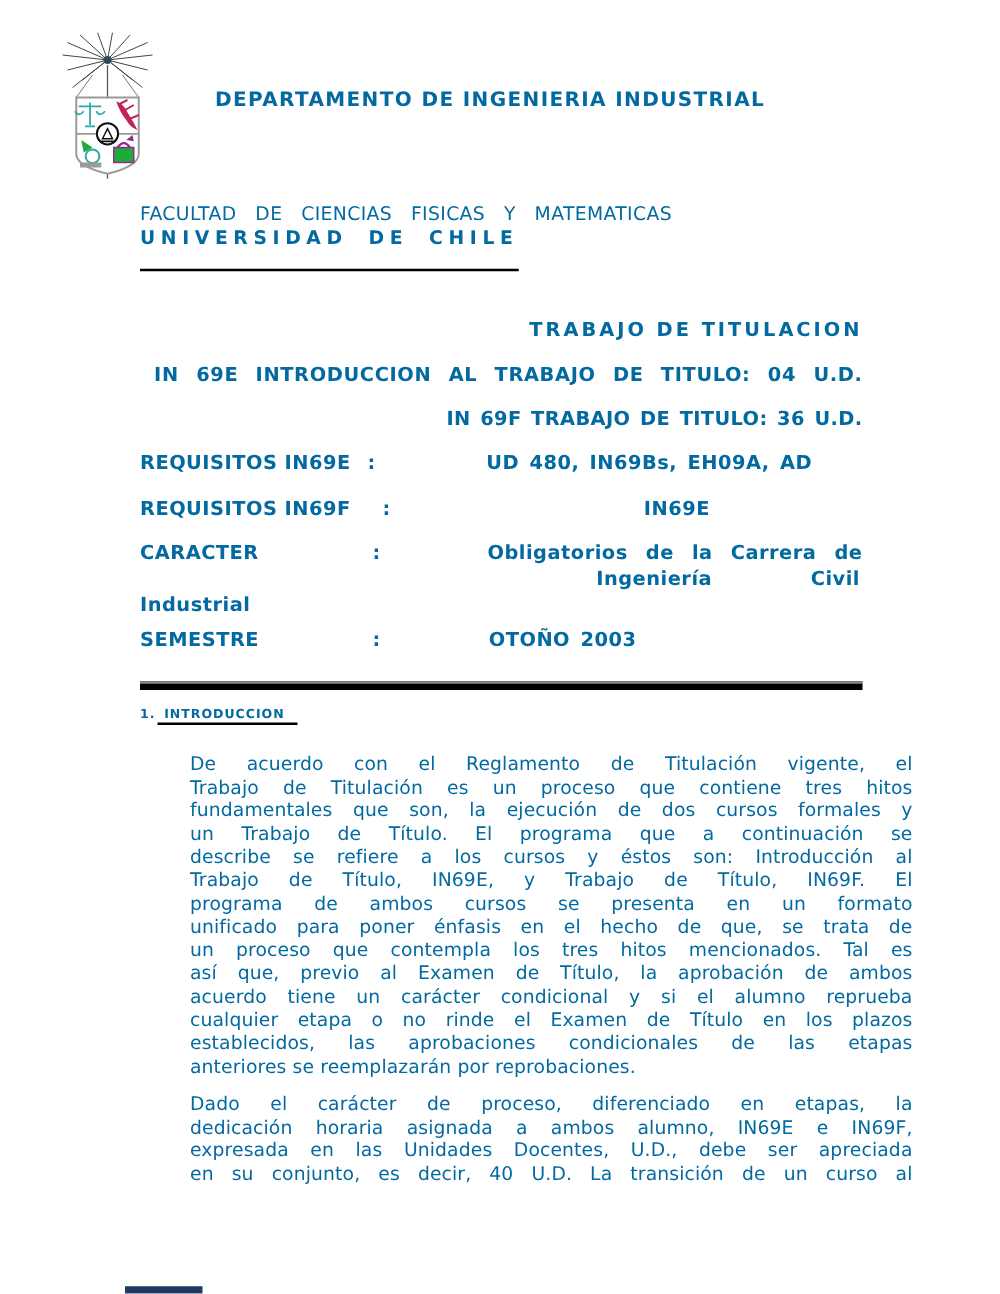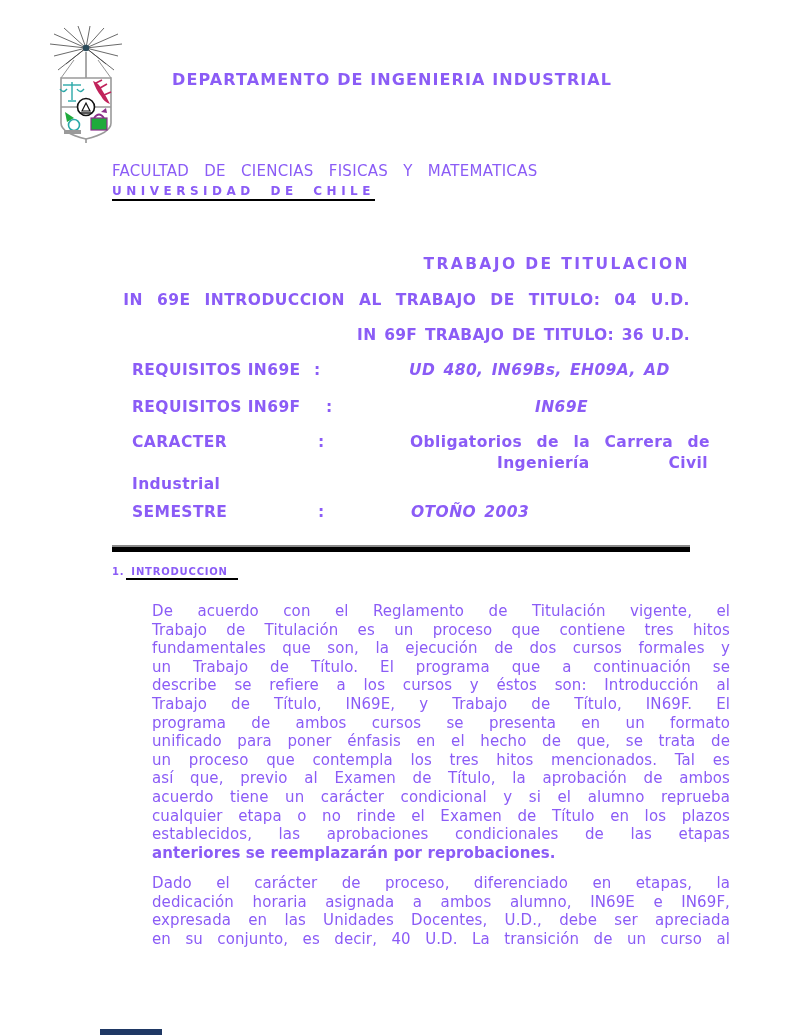--- a/index.html
+++ b/index.html
@@ -1,50 +1,50 @@
 <!DOCTYPE html>
 <html><head>
 <meta charset="utf-8">
 <style>
   html,body{margin:0;padding:0;background:#ffffff;}
   .page{
     position:relative;width:800px;height:1035px;background:#ffffff;
-    font-family:"DejaVu Sans",sans-serif;color:#8b5cf6;overflow:hidden;
+    font-family:"DejaVu Sans",sans-serif;color:#0369a1;overflow:hidden;
   }
   .abs{position:absolute;}
   
   .dept-header{left:172px;top:70px;font-weight:bold;font-size:16px;letter-spacing:1.1px;white-space:nowrap;}
   .faculty-block{left:112px;top:162px;}
   .faculty-line{font-size:15px;letter-spacing:.3px;word-spacing:10px;white-space:nowrap;}
-  .university-line{display:inline-block;margin-top:1px;font-size:12px;font-weight:bold;
-    letter-spacing:4.5px;word-spacing:7px;border-bottom:2px solid #000;padding-bottom:1px;white-space:nowrap;}
+  .university-line{display:inline-block;margin-top:1px;font-size:15px;font-weight:bold;
+    letter-spacing:4.5px;word-spacing:7px;border-bottom:2px solid #000;padding-bottom:16px;white-space:nowrap;}
   
   .titles{left:112px;width:578px;text-align:right;font-weight:bold;font-size:15.5px;white-space:nowrap;}
   .t1{top:255px;letter-spacing:2.4px;}
   .t2{top:291px;letter-spacing:.5px;word-spacing:8px;}
   .t3{top:326px;letter-spacing:.3px;word-spacing:2px;}
   
   .details{left:112px;top:0;width:578px;font-weight:bold;font-size:15.5px;}
-  .drow{position:absolute;left:0;width:578px;height:20px;margin-left:20px;}
+  .drow{position:absolute;left:0;width:578px;height:20px;}
   .drow span{position:absolute;white-space:nowrap;letter-spacing:.4px;}
-  .dval{word-spacing:2.5px;font-style:italic;}
+  .dval{word-spacing:2.5px;}
   .caracter-val1{left:278px;width:300px;text-align:justify;text-align-last:justify;letter-spacing:.4px;}
   
   .rule{left:112px;top:545px;width:578px;height:5px;background:#000;border-top:2px solid #8a8a8a;}
   
   .section-head{left:112px;top:566px;font-weight:bold;font-size:10px;letter-spacing:.8px;white-space:nowrap;}
   .section-num{margin-right:2px;}
   .section-underline{display:inline-block;border-bottom:2px solid #000;padding:0 10px 1px 5px;}
   
   .para{left:112px;width:578px;font-size:15px;letter-spacing:.1px;margin-left:40px;}
   .p1{top:602px;}
   .p2{top:874px;}
   .line{line-height:18.6px;text-align:justify;white-space:normal;}
   .line.just{text-align-last:justify;}
-  .line.last{text-align-last:left;font-weight:bold;}
+  .line.last{text-align-last:left;}
   
   .footer-bar{left:100px;top:1029px;width:62px;height:6px;background:#1f3864;}
   
   .logo{left:34px;top:26px;width:102px;height:118px;}
 </style>
 </head>
 <body>
 
 <div class="page">
 

